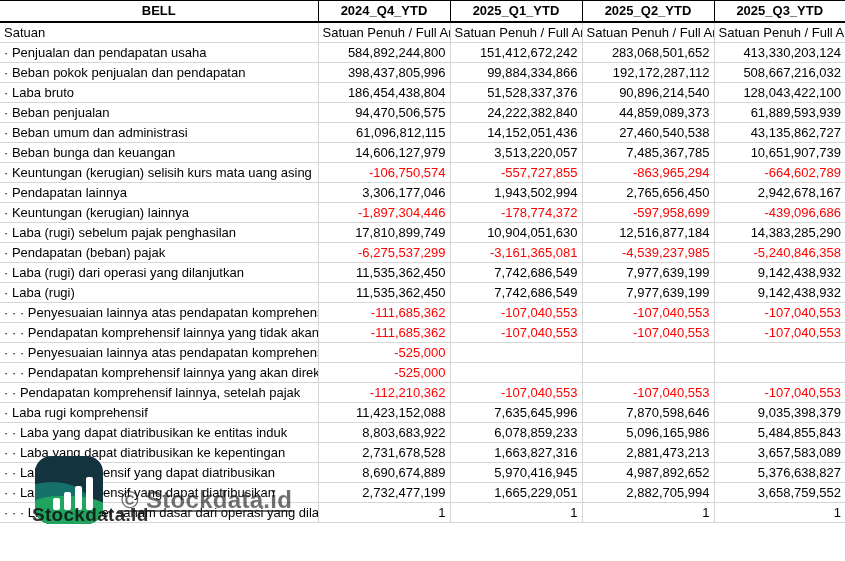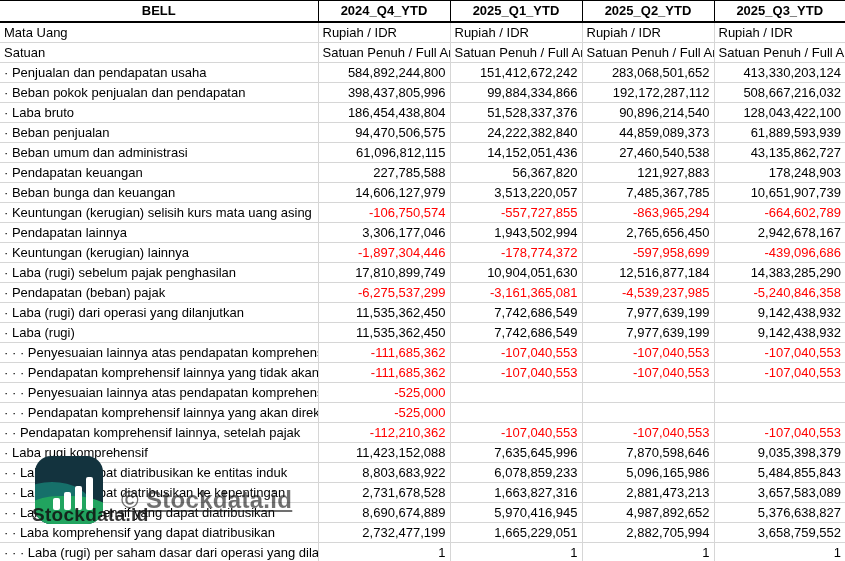--- a/index.html
+++ b/index.html
@@ -55,27 +55,20 @@
     <tr>
       <th>BELL</th>
       <th>2024_Q4_YTD</th>
       <th>2025_Q1_YTD</th>
       <th>2025_Q2_YTD</th>
       <th>2025_Q3_YTD</th>
     </tr>
   </thead>
   <tbody id="tbody">
       <tr>
-        <td>Mata Uang</td>
-        <td class="txtval">Rupiah / IDR</td>
-        <td class="txtval">Rupiah / IDR</td>
-        <td class="txtval">Rupiah / IDR</td>
-        <td class="txtval">Rupiah / IDR</td>
-      </tr>
-      <tr>
         <td>Satuan</td>
         <td class="txtval">Satuan Penuh / Full Amount</td>
         <td class="txtval">Satuan Penuh / Full Amount</td>
         <td class="txtval">Satuan Penuh / Full Amount</td>
         <td class="txtval">Satuan Penuh / Full Amount</td>
       </tr>
       <tr>
         <td>· Penjualan dan pendapatan usaha</td>
         <td class="val">584,892,244,800</td>
         <td class="val">151,412,672,242</td>
@@ -102,27 +95,20 @@
         <td class="val">24,222,382,840</td>
         <td class="val">44,859,089,373</td>
         <td class="val">61,889,593,939</td>
       </tr>
       <tr>
         <td>· Beban umum dan administrasi</td>
         <td class="val">61,096,812,115</td>
         <td class="val">14,152,051,436</td>
         <td class="val">27,460,540,538</td>
         <td class="val">43,135,862,727</td>
-      </tr>
-      <tr>
-        <td>· Pendapatan keuangan</td>
-        <td class="val">227,785,588</td>
-        <td class="val">56,367,820</td>
-        <td class="val">121,927,883</td>
-        <td class="val">178,248,903</td>
       </tr>
       <tr>
         <td>· Beban bunga dan keuangan</td>
         <td class="val">14,606,127,979</td>
         <td class="val">3,513,220,057</td>
         <td class="val">7,485,367,785</td>
         <td class="val">10,651,907,739</td>
       </tr>
       <tr>
         <td>· Keuntungan (kerugian) selisih kurs mata uang asing</td>

